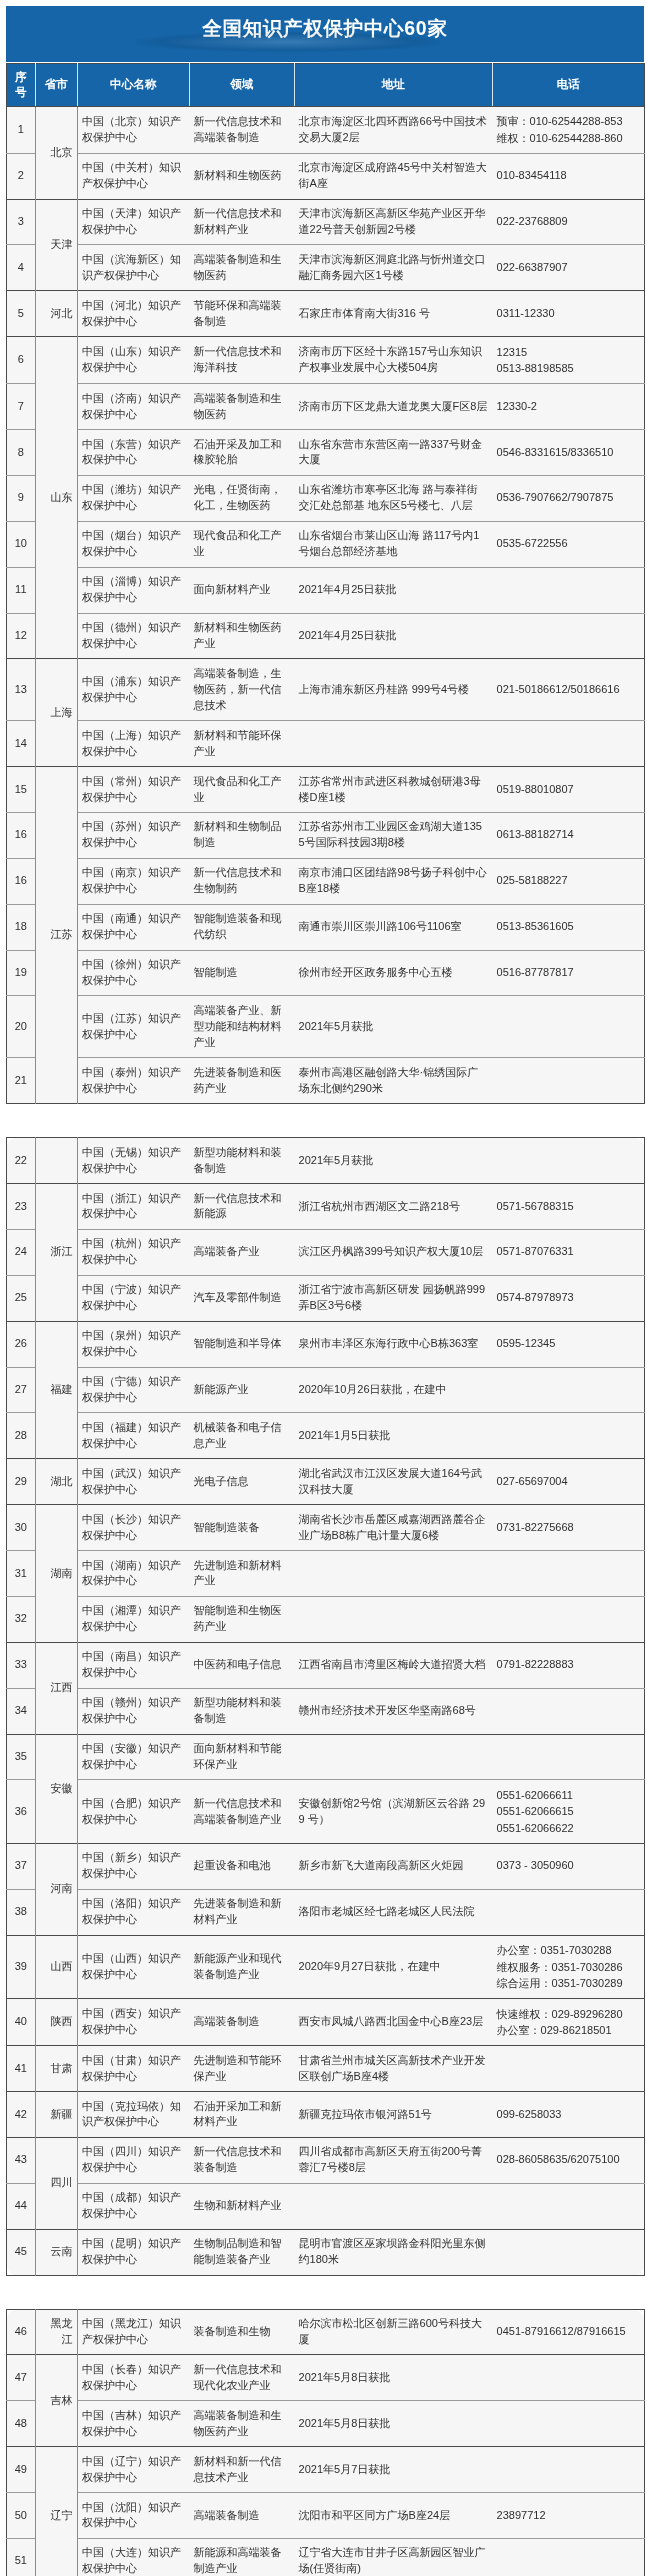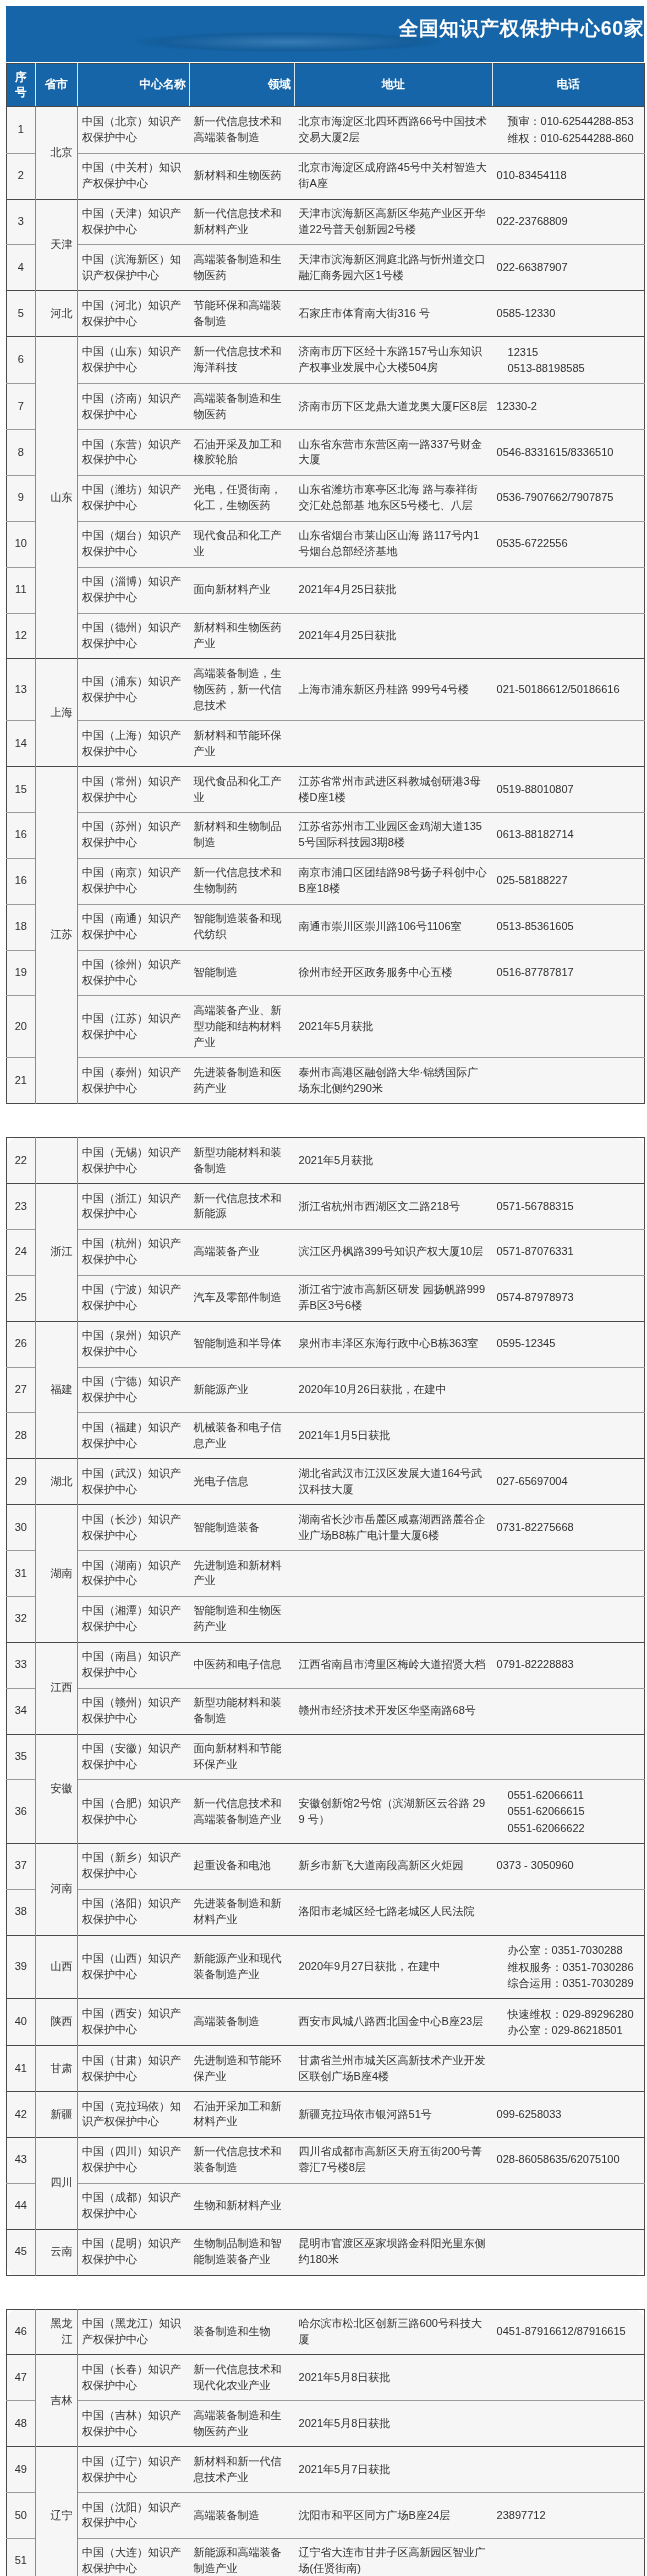--- a/index.html
+++ b/index.html
@@ -2,21 +2,21 @@
 <html style="font-size:11.6px"><head>
 <meta charset="utf-8">
 <style>
   html,body{margin:0;padding:0;background:#ffffff;}
   body{font-family:"Liberation Sans","DejaVu Sans",sans-serif;}
   .page{width:647px;box-sizing:border-box;padding:5.8px 2.9px 7.2px 5.8px;background:#ffffff;}
   .title-band{
     position:relative;
     background:#1565a8;
     color:#ffffff;
-    text-align:right;
+    text-align:center;
     font-size:19.5px;
     font-weight:bold;
     padding:9.4px 0 19.5px 0;
     margin-bottom:1.4px;
     letter-spacing:0.7px;
   }
   .title-band::after{
     content:"";
     position:absolute;left:130px;top:26px;width:304px;height:20px;
     background:radial-gradient(ellipse at center, rgba(255,255,255,0.14), rgba(0,0,0,0.08) 60%, transparent 75%);
@@ -33,37 +33,37 @@
   .tbl thead th{
     background:#1565a8;
     color:#ffffff;
     font-size:11.6px;
     font-weight:bold;
     padding:5.8px 2.9px;
     border-left:1.4px solid #d8e4f0;
     border-bottom:1.4px solid #4a4a4a;
   }
   .tbl thead th:first-child{border-left:none;}
-  .th-left{text-align:right;padding-left:5.8px;}
+  .th-left{text-align:center;padding-left:5.8px;}
   .tbl td{
     font-size:11px;
     color:#2e2e2e;
     padding:6.5px 4.3px;
     vertical-align:middle;
     border-top:0.7px solid #9b9b9b;
     line-height:1.45;
     word-break:break-all;
   }
   .tbl tbody tr:first-child td{border-top:none;}
   tr.group-start td{border-top:1.4px solid #4a4a4a;}
   .tbl tbody tr:first-child.group-start td{border-top:none;}
   .c-no{text-align:center;border-right:0.7px solid #8a8a8a;width:29px;}
   .c-prov{text-align:right;border-right:0.7px solid #8a8a8a;}
   .c-name,.c-field,.c-addr,.c-phone{text-align:left;}
-  .c-phone div,.c-addr div{line-height:1.5;margin-left:11px;}
+  .c-phone div,.c-addr div{line-height:1.5;}
 </style>
 </head>
 <body>
 
 <div class="page">
   <div class="title-band">全国知识产权保护中心60家</div>
   <div id="segments">
       <table class="tbl">
         <colgroup>
           <col style="width: 29px;">
@@ -116,21 +116,21 @@
             <td class="c-field">高端装备制造和生物医药</td>
             <td class="c-addr">天津市滨海新区洞庭北路与忻州道交口融汇商务园六区1号楼</td>
             <td class="c-phone">022-66387907</td>
           </tr>
           <tr class="group-start">
             <td class="c-no">5</td>
             <td class="c-prov" rowspan="1">河北</td>
             <td class="c-name">中国（河北）知识产权保护中心</td>
             <td class="c-field">节能环保和高端装备制造</td>
             <td class="c-addr">石家庄市体育南大街316 号</td>
-            <td class="c-phone">0585-12330</td>
+            <td class="c-phone">0311-12330</td>
           </tr>
           <tr class="group-start">
             <td class="c-no">6</td>
             <td class="c-prov" rowspan="7">山东</td>
             <td class="c-name">中国（山东）知识产权保护中心</td>
             <td class="c-field">新一代信息技术和海洋科技</td>
             <td class="c-addr">济南市历下区经十东路157号山东知识产权事业发展中心大楼504房</td>
             <td class="c-phone">
               <div>12315</div>
               <div>0513-88198585</div>

